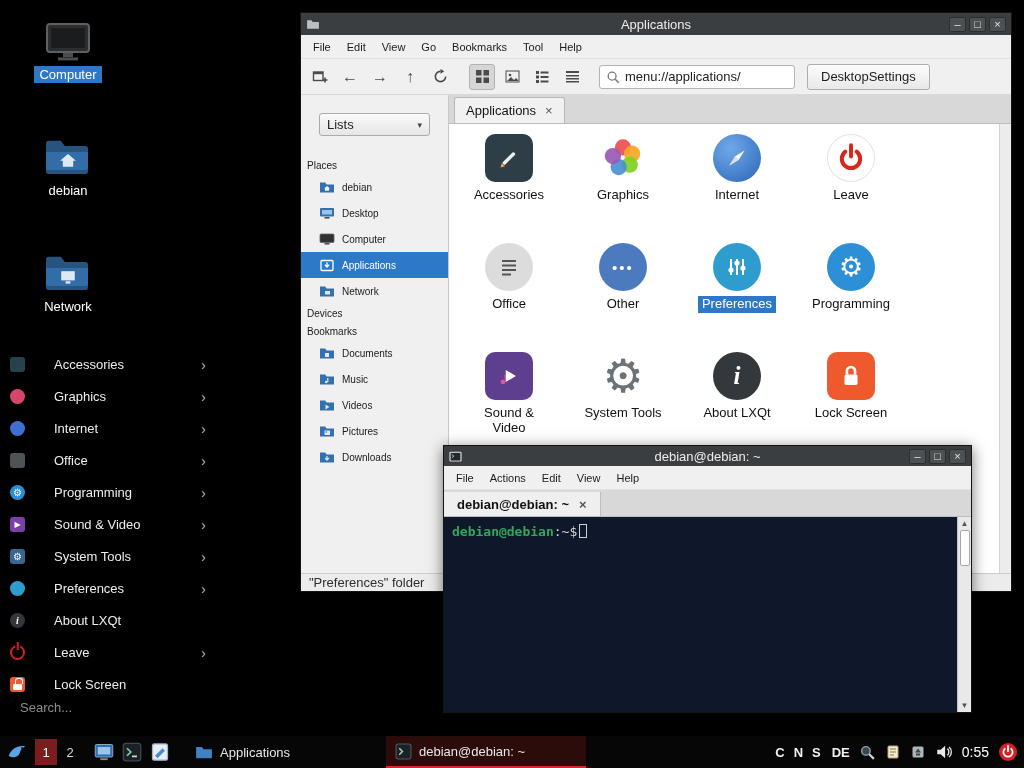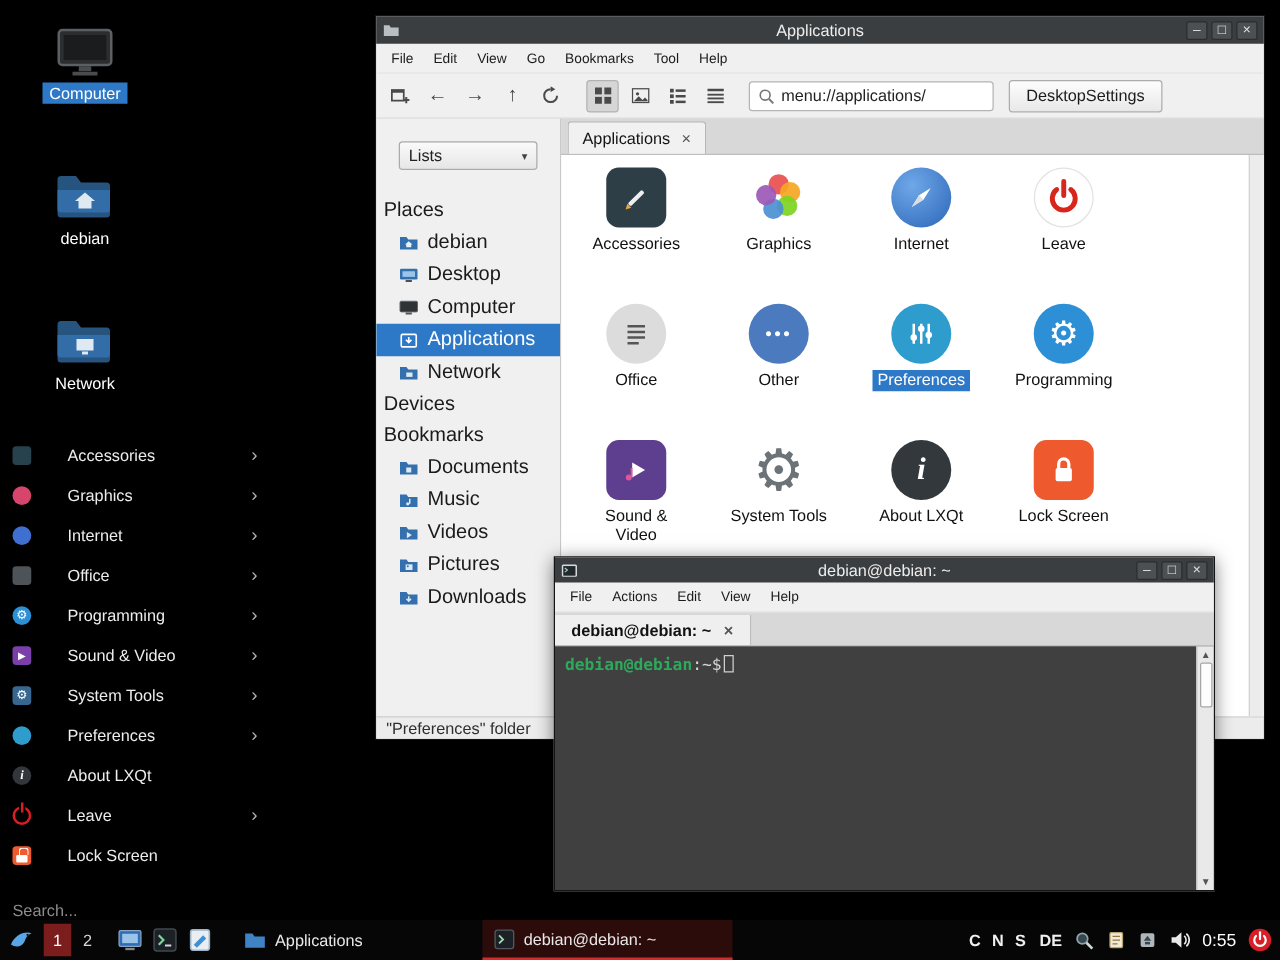--- a/index.html
+++ b/index.html
@@ -28,21 +28,21 @@
   .tbtn { width:26px; height:26px; display:flex; align-items:center; justify-content:center; color:#4a4a4a; font-size:16px; border-radius:3px; flex:none; }
   .tbtn.pressed { background:#d6d6d6; border:1px solid #b2b2b2; }
   .tsep { width:8px; flex:none; }
   .pathbar { width:196px; height:24px; background:#fff; border:1px solid #b4b4b4; border-radius:3px; display:flex; align-items:center; padding:0 6px; gap:5px; margin-left:10px; flex:none; }
   .path-input { border:none; outline:none; flex:1; min-width:0; font-family:"Liberation Sans",sans-serif; font-size:13px; color:#222; background:transparent; padding:0; }
   .btn { height:26px; background:linear-gradient(#fdfdfd,#e8e8e8); border:1px solid #adadad; border-radius:3px; padding:0 13px; font-size:13px; color:#1c1c1c; display:flex; align-items:center; margin-left:8px; flex:none;text-align:center; }
   .fm-body { flex:1; display:flex; min-height:0; }
   .fm-side { width:148px; flex:none; border-right:1px solid #c9c9c9; display:flex; flex-direction:column; background:#f0f0f0; }
   .lists-combo { margin:18px; height:23px; background:linear-gradient(#fafafa,#e6e6e6); border:1px solid #ababab; border-radius:3px; display:flex; align-items:center; padding:0 7px; font-size:13px; color:#222; flex:none; }
   .lists-combo .cv { margin-left:auto; font-size:9px; color:#444; }
-  .side-tree { flex:1; font-size:16px; color:#1a1a1a; overflow:hidden; padding-top:2px; }
+  .side-tree { flex:1; font-size:10px; color:#1a1a1a; overflow:hidden; padding-top:2px; }
   .tree-header { padding:4px 6px 3px; }
   .tree-item { height:26px; display:flex; align-items:center; gap:7px; padding-left:18px; }
   .tree-item.sel { background:#2e79c7; color:#fff; }
   .tree-item svg { flex:none; }
   .fm-main { flex:1; display:flex; flex-direction:column; min-width:0; }
   .tabbar { height:29px; background:#d8d8d8; border-bottom:1px solid #bdbdbd; display:flex; align-items:flex-end; padding-left:5px; flex:none; }
   .tab { height:26px; background:#f1f1f1; border:1px solid #b7b7b7; border-bottom:none; border-radius:3px 3px 0 0; display:flex; align-items:center; gap:9px; padding:0 11px; font-size:13px; color:#141414; }
   .tclose { color:#555; font-size:13px; }
   .iconview { flex:1; background:#fff; display:grid; grid-template-columns:repeat(4,114px); grid-auto-rows:109px; padding:10px 0 0 3px; position:relative; overflow:hidden; }
   .gitem { width:114px; display:flex; flex-direction:column; align-items:center; }
@@ -86,30 +86,30 @@
   .mi-system { background:#37678f; font-size:10px; }
   .mi-system::before { content:"⚙"; }
   .mi-preferences { background:#2e9ccc; border-radius:50%; }
   .mi-about { background:#32373c; border-radius:50%; font-family:"Liberation Serif",serif; font-style:italic; font-weight:bold; font-size:10px; }
   .mi-about::before { content:"i"; }
   .mi-leave { background:transparent; border:2px solid #d81e24; border-radius:50%; }
   .mi-leave::before { content:""; position:absolute; top:-5px; left:50%; transform:translateX(-50%); width:2.5px; height:8px; background:#d81e24; box-shadow:0 0 0 1.5px #000; }
   .mi-lock { background:#ef5a2f; }
   .mi-lock::before { content:""; position:absolute; bottom:2px; left:3px; width:9px; height:6px; background:#fff; border-radius:1px; }
   .mi-lock::after { content:""; position:absolute; top:1.5px; left:4.5px; width:6px; height:5px; border:1.5px solid #fff; border-bottom:none; border-radius:3px 3px 0 0; }
-  .menu-search { height:36px; display:flex; align-items:flex-end; padding:0 10px; }
+  .menu-search { height:36px; display:flex; align-items:flex-start; padding:0 20px; }
   .menu-search-input { width:160px; background:transparent; border:none; outline:none; color:#cfcfcf; font-family:"Liberation Sans",sans-serif; font-size:13px; }
   .menu-search-input::placeholder { color:#8c8c8c; }
 
   
   #term { left:443px; top:445px; width:529px; height:268px; z-index:20; }
   #term .titlebar { height:20px; }
   .term-tabbar { height:27px; background:#d8d8d8; border-bottom:1px solid #bdbdbd; display:flex; align-items:flex-end; flex:none; }
   .term-tab { height:24px; background:#efefef; border-right:1px solid #bdbdbd; display:flex; align-items:center; gap:10px; padding:0 13px; font-size:13px; font-weight:bold; color:#111; }
-  .term-body { flex:1; background:#404040; display:flex; min-height:0; }
+  .term-body { flex:1; background:#0f172a; display:flex; min-height:0; }
   .term-text { flex:1; padding:7px 8px; font-family:"DejaVu Sans Mono",monospace; font-size:13px; color:#d4d4d4; }
   .p-user { color:#2ea95c; font-weight:bold; }
   .cursor { display:inline-block; width:8px; height:14px; border:1px solid #cfcfcf; vertical-align:-2px; margin-left:2px; }
   .term-scroll { width:14px; background:#e9e9e9; border-left:1px solid #c4c4c4; display:flex; flex-direction:column; align-items:center; flex:none; padding:1px 0; }
   .sarrow { font-size:8px; color:#555; height:11px; line-height:11px; }
   .sthumb { width:10px; height:36px; background:#fdfdfd; border:1px solid #a6a6a6; border-radius:2px; margin-top:1px; }
 
   
   #taskbar { position:absolute; left:0; top:736px; width:1024px; height:32px; background:#060606; display:flex; align-items:center; z-index:40; color:#e8e8e8; font-size:13px; }
   .tb-menu { width:34px; height:32px; display:flex; align-items:center; justify-content:center; flex:none; }

